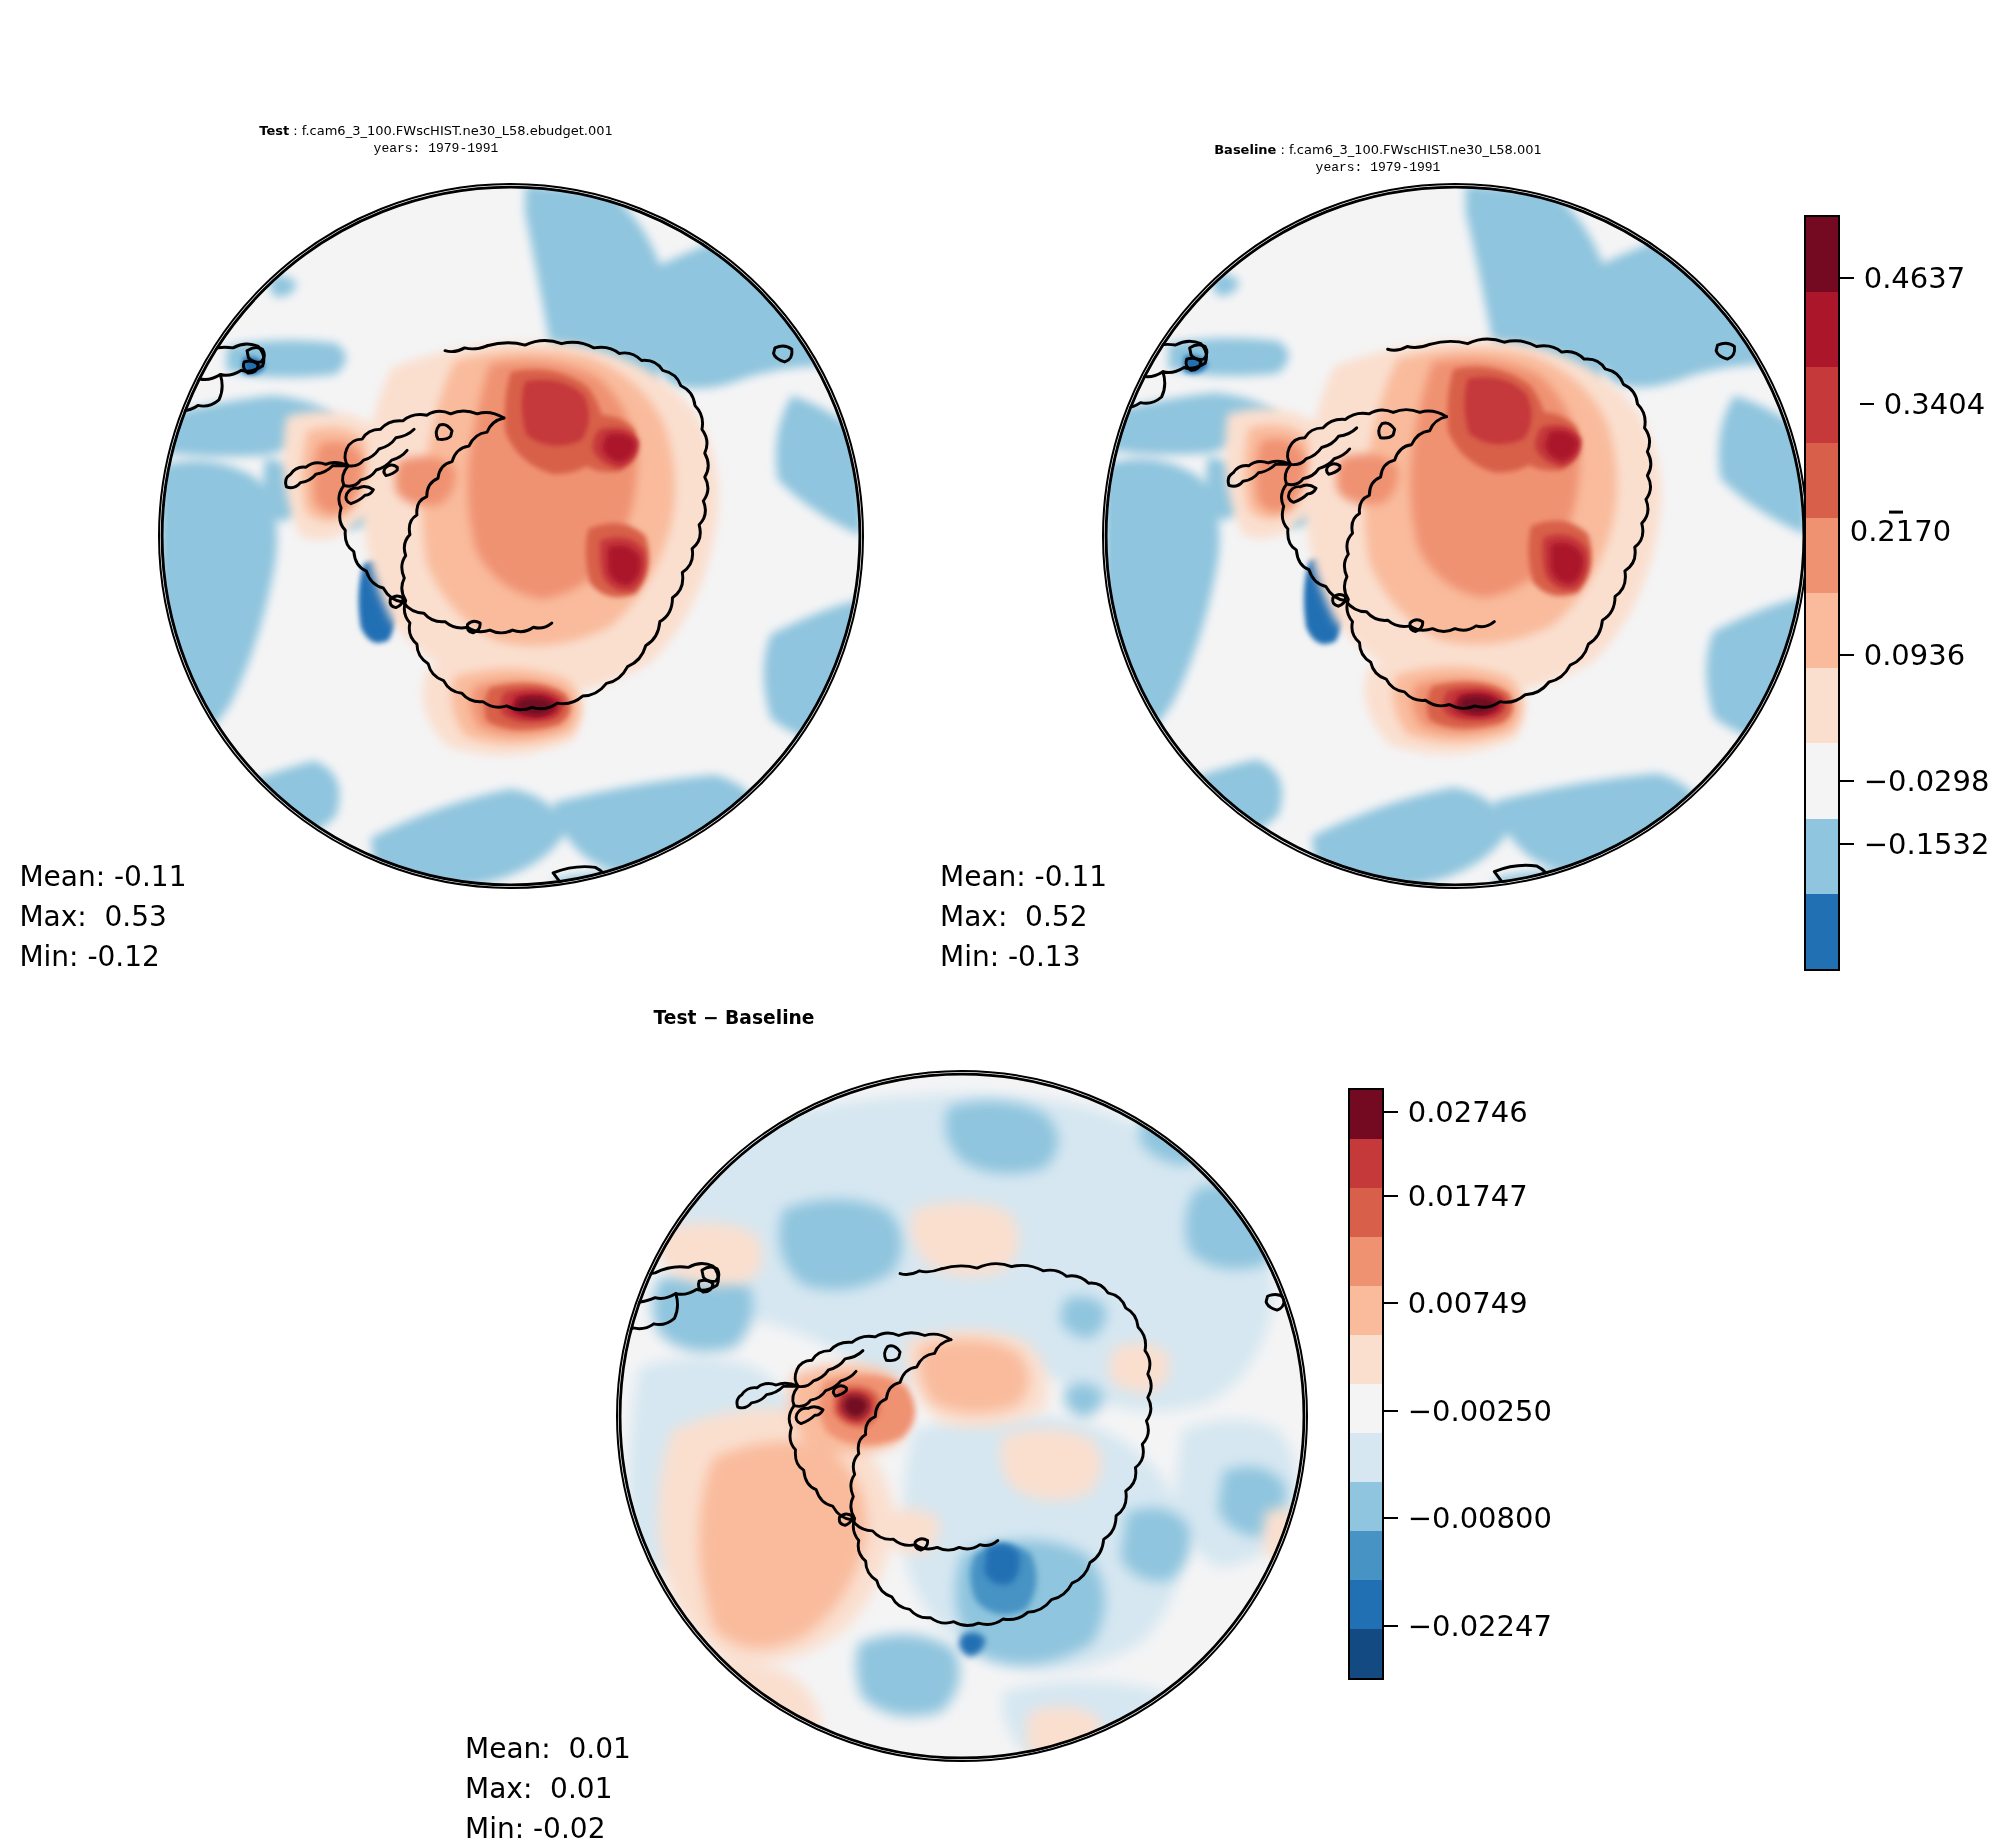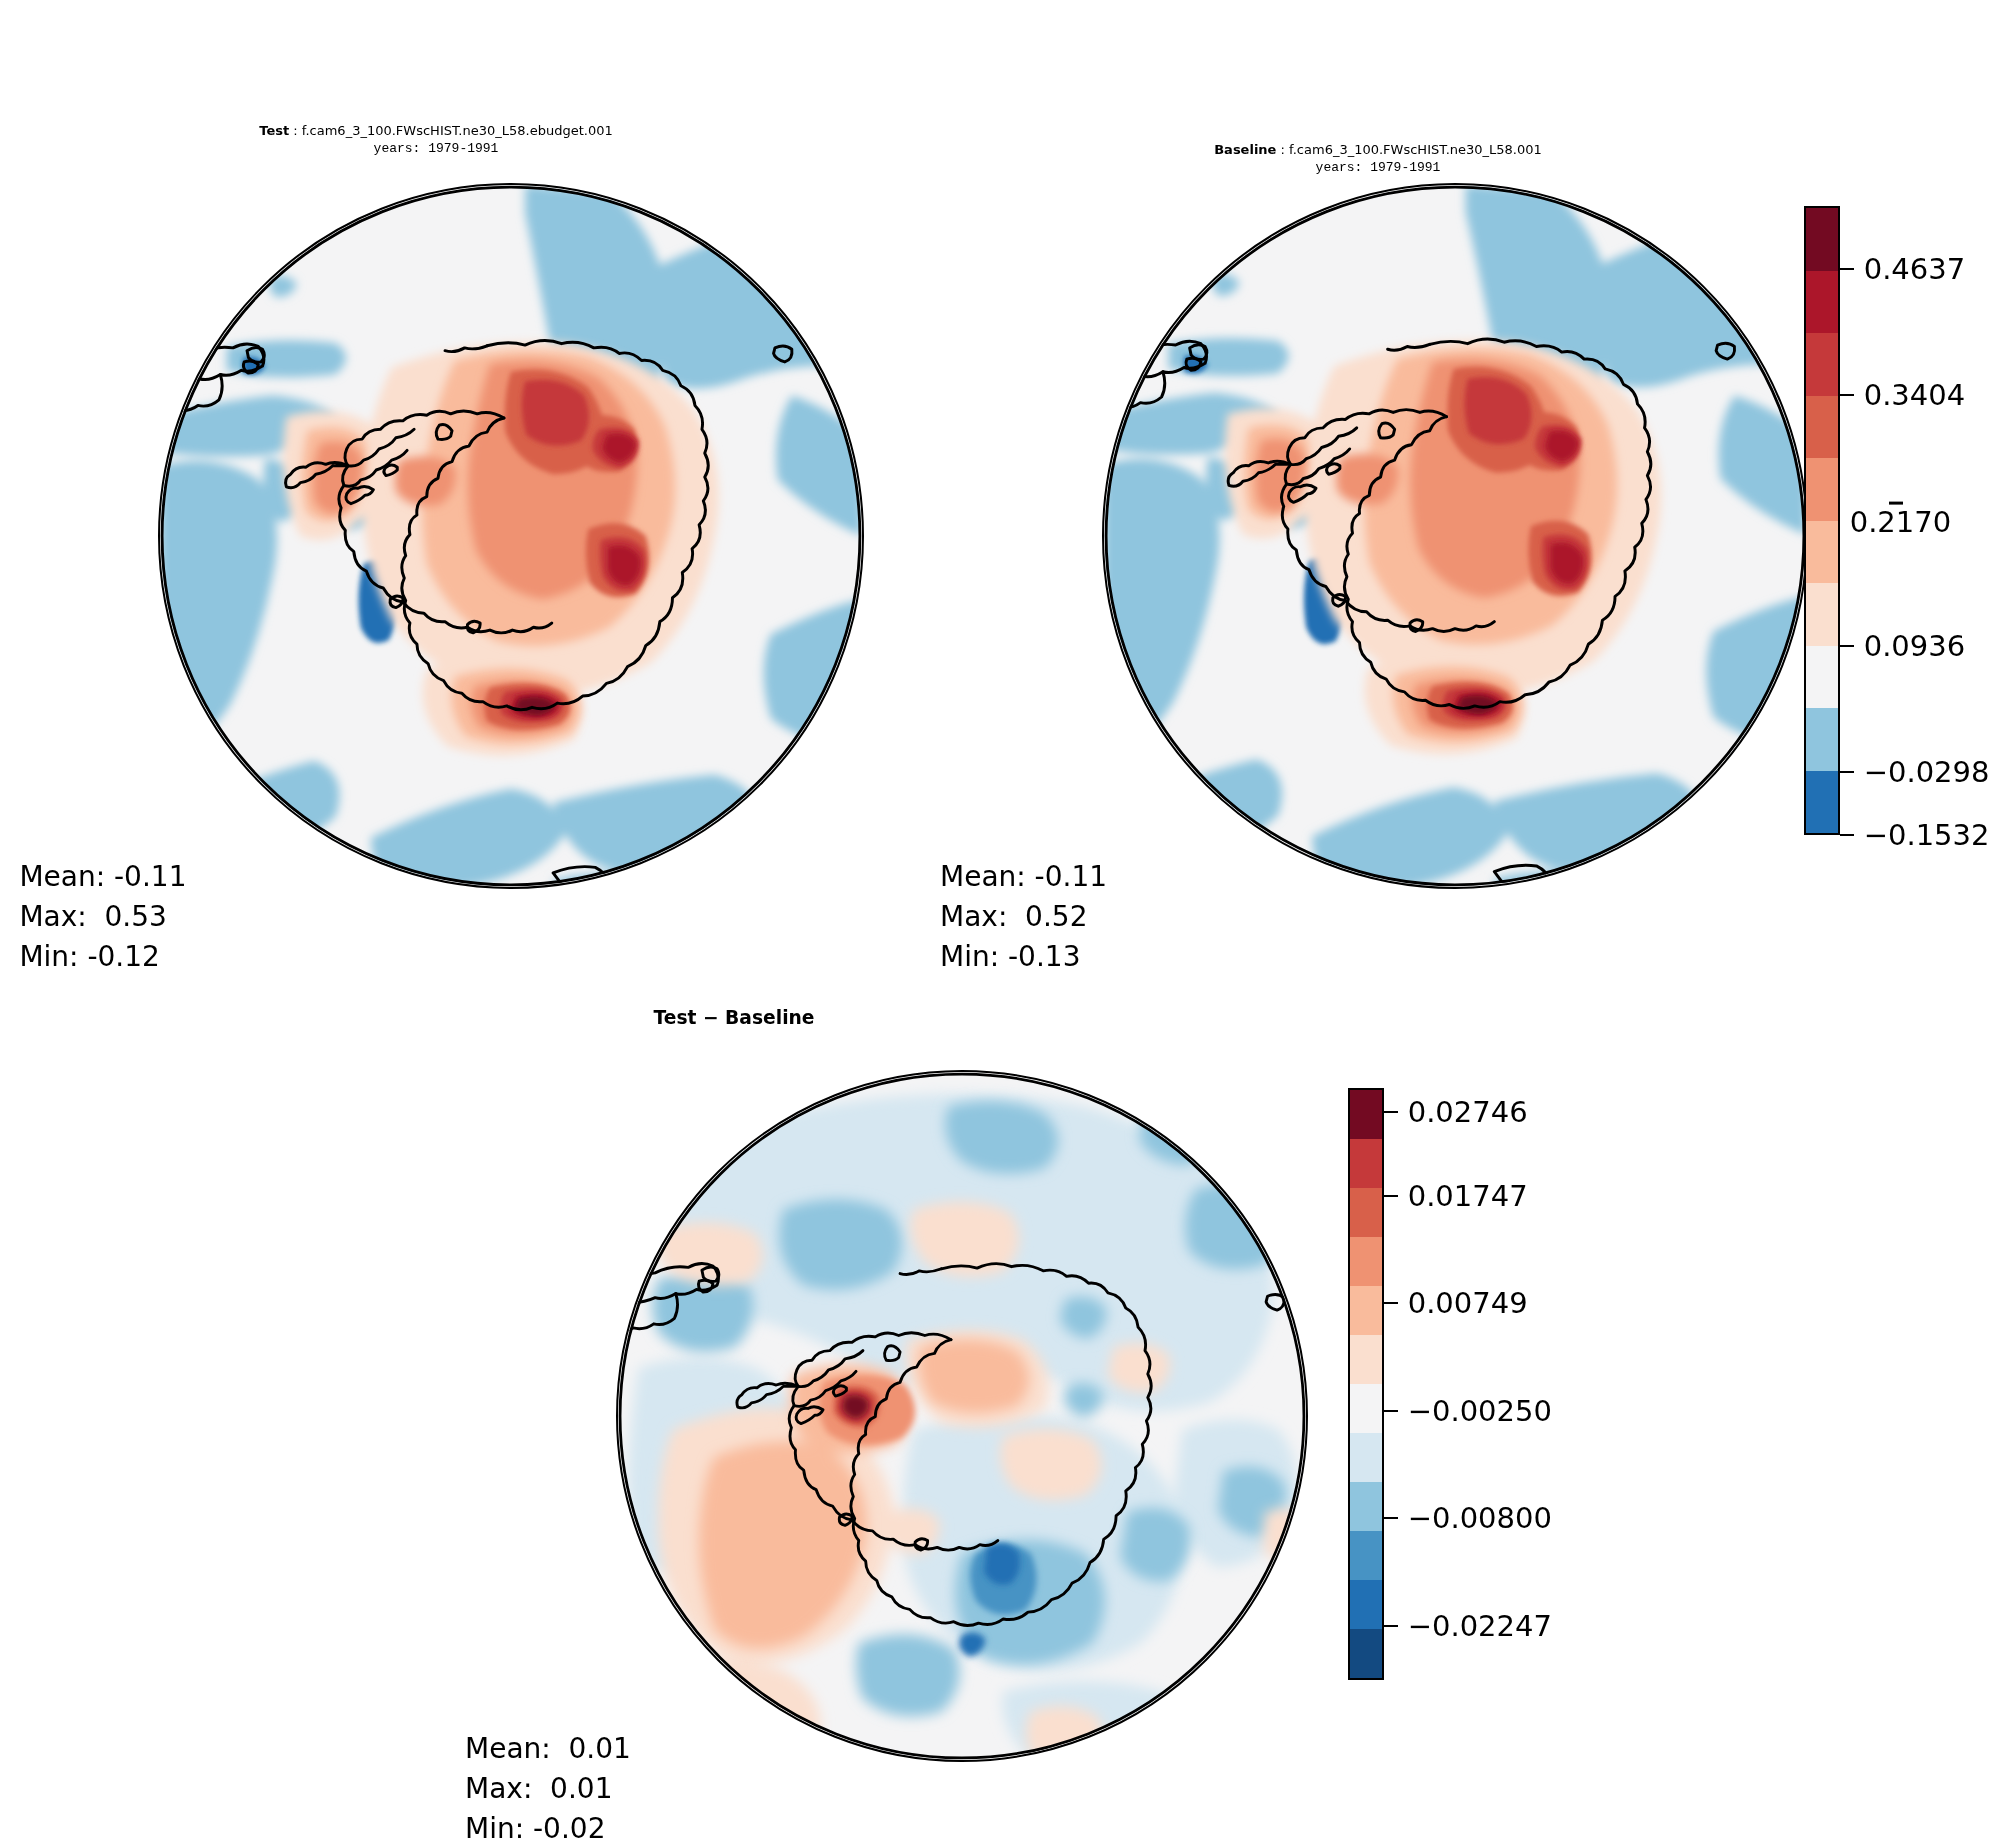--- a/index.html
+++ b/index.html
@@ -70,21 +70,21 @@
     line-height: 1.42;
     white-space: pre;
     color: #000;
   }
   #stats-test { left: 19.4px;  top: 857px; }
   #stats-base { left: 940px; top: 857px; }
   #stats-diff { left: 465px;  top: 1729px; }
 
   
   .colorbar-wrap { position: absolute; }
-  #cbar-top  { left: 1804px; top: 206px;  width: 36px; height: 629px; }
+  #cbar-top  { left: 1804px; top: 215px;  width: 36px; height: 756px; }
   #cbar-diff { left: 1348px; top: 1088px; width: 36px; height: 592px; }
 
   .cbar-box {
     position: absolute;
     inset: 0;
     border: 2.8px solid #000;
     box-sizing: border-box;
     display: flex;
     flex-direction: column;
   }
@@ -459,21 +459,21 @@
         <div class="cbar-band" style="background: rgb(250, 223, 207);"></div>
         <div class="cbar-band" style="background: rgb(244, 244, 245);"></div>
         <div class="cbar-band" style="background: rgb(143, 197, 222);"></div>
         <div class="cbar-band" style="background: rgb(33, 112, 180);"></div>
       </div>
     <div class="cbar-ticks">
         <div class="cbar-tick" style="top: 63px;">
           <span class="dash"></span>
           <span class="lbl">0.4637</span>
         </div>
-        <div class="cbar-tick" style="top: 189px;">
+        <div class="cbar-tick" style="top: 189px; padding-left: 20px;">
           <span class="dash"></span>
           <span class="lbl">0.3404</span>
         </div>
         <div class="cbar-tick" style="top: 314px; flex-direction: column;">
           <span class="dash"></span>
           <span class="lbl">0.2170</span>
         </div>
         <div class="cbar-tick" style="top: 440px;">
           <span class="dash"></span>
           <span class="lbl">0.0936</span>

